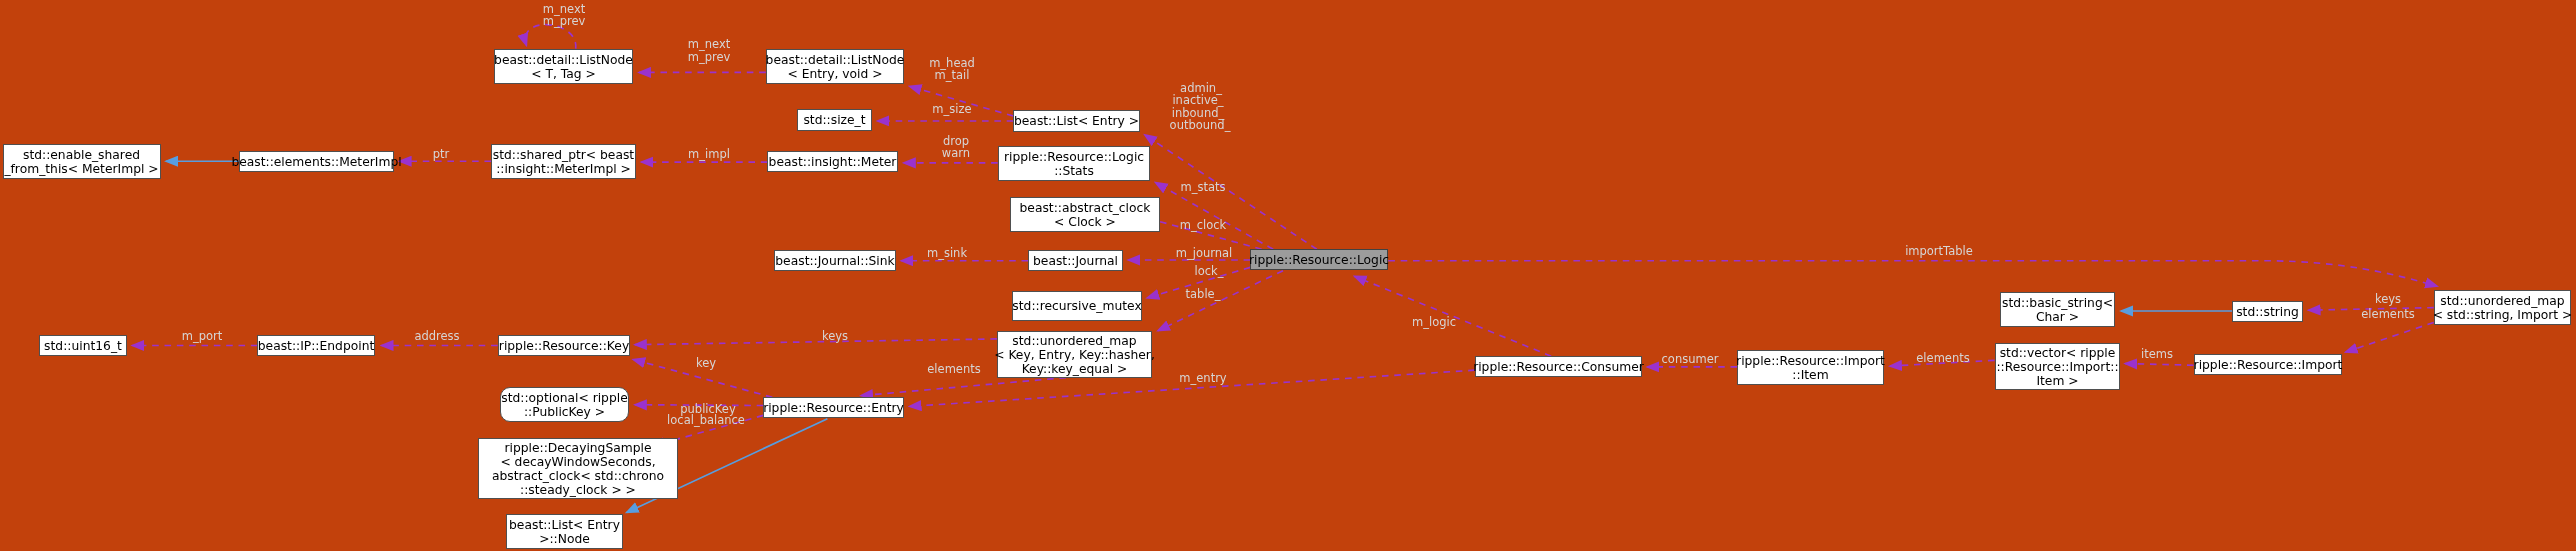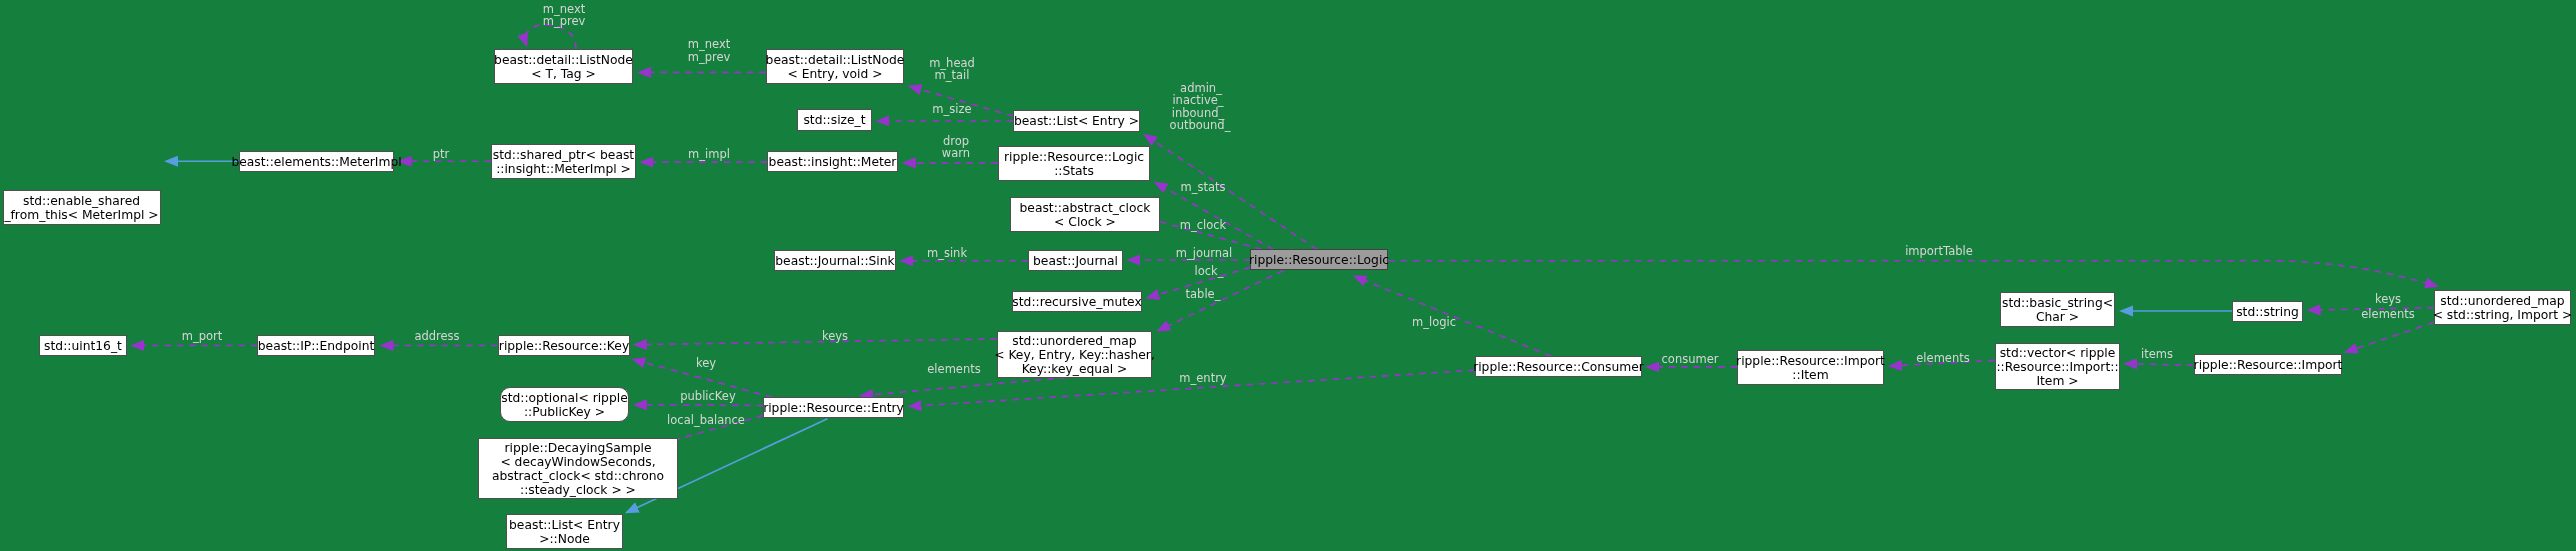--- a/index.html
+++ b/index.html
@@ -11,21 +11,21 @@
         border:1.6px solid #4f4f4f;color:#000;font-size:12.3px;line-height:14px;
         text-align:center;white-space:nowrap;box-sizing:border-box;cursor:pointer;}
   .node.highlight{background:#9c9c9c;border-color:#424242;}
   .node div{pointer-events:none;}
   .elabel{position:absolute;z-index:3;transform:translateX(-50%);
           color:#d6d6d6;font-size:11.5px;line-height:11.5px;white-space:nowrap;}
 </style>
 </head>
 <body>
 
-<div id="canvas" style="width: 2576px; height: 552px; background: #15803d;">
+<div id="canvas" style="width: 2576px; height: 552px; background: #c2410c;">
   <svg id="edge-layer" xmlns="http://www.w3.org/2000/svg" width="2576" height="552" viewBox="0 0 3132 671">
     <defs>
       <marker id="arrow-purple" viewBox="0 0 10 8" markerWidth="17" markerHeight="14" refX="8.5" refY="4" orient="auto" markerUnits="userSpaceOnUse">
         <path d="M0,0 L10,4 L0,8 z" fill="#9a32cd"></path>
       </marker>
       <marker id="arrow-blue" viewBox="0 0 10 8" markerWidth="17" markerHeight="14" refX="8.5" refY="4" orient="auto" markerUnits="userSpaceOnUse">
         <path d="M0,0 L10,4 L0,8 z" fill="#579de0"></path>
       </marker>
     </defs>
   <path d="M 700,59 C 704,24 628,18 640,55" fill="none" stroke="#9a32cd" stroke-width="2" stroke-dasharray="8,7" marker-end="url(#arrow-purple)"></path>
@@ -89,41 +89,41 @@
       <div class="elabel" style="left: 1434px; top: 317px;">m_logic</div>
       <div class="elabel" style="left: 1203px; top: 373px;">m_entry</div>
       <div class="elabel" style="left: 1690px; top: 354px;">consumer</div>
       <div class="elabel" style="left: 2388px; top: 294px;">keys</div>
       <div class="elabel" style="left: 2388px; top: 309px;">elements</div>
       <div class="elabel" style="left: 2157px; top: 349px;">items</div>
       <div class="elabel" style="left: 1943px; top: 353px;">elements</div>
       <div class="elabel" style="left: 202px; top: 331px;">m_port</div>
       <div class="elabel" style="left: 437px; top: 331px;">address</div>
       <div class="elabel" style="left: 706px; top: 358px;">key</div>
-      <div class="elabel" style="left: 708px; top: 391px;">publicKey</div>
+      <div class="elabel" style="left: 708px; top: 404px;">publicKey</div>
       <div class="elabel" style="left: 706px; top: 415px;">local_balance</div>
       <div class="node" style="left: 494px; top: 49px; width: 139px; height: 35px;">
         <div>beast::detail::ListNode</div>
         <div>&lt; T, Tag &gt;</div>
       </div>
       <div class="node" style="left: 766px; top: 49px; width: 138px; height: 35px;">
         <div>beast::detail::ListNode</div>
         <div>&lt; Entry, void &gt;</div>
       </div>
       <div class="node" style="left: 797px; top: 109px; width: 75px; height: 22px;">
         <div>std::size_t</div>
       </div>
       <div class="node" style="left: 1013px; top: 110px; width: 127px; height: 22px;">
         <div>beast::List&lt; Entry &gt;</div>
       </div>
       <div class="node" style="left: 998px; top: 146px; width: 152px; height: 35px;">
         <div>ripple::Resource::Logic</div>
         <div>::Stats</div>
       </div>
-      <div class="node" style="left: 2.5px; top: 144px; width: 158px; height: 35px; margin-top: 46px;">
+      <div class="node" style="left: 2.5px; top: 144px; width: 158px; height: 35px;">
         <div>std::enable_shared</div>
         <div>_from_this&lt; MeterImpl &gt;</div>
       </div>
       <div class="node" style="left: 239px; top: 151px; width: 155px; height: 21.4px;">
         <div>beast::elements::MeterImpl</div>
       </div>
       <div class="node" style="left: 491px; top: 144px; width: 145px; height: 35px;">
         <div>std::shared_ptr&lt; beast</div>
         <div>::insight::MeterImpl &gt;</div>
       </div>
@@ -133,21 +133,21 @@
       <div class="node" style="left: 1010px; top: 197px; width: 150px; height: 35px;">
         <div>beast::abstract_clock</div>
         <div>&lt; Clock &gt;</div>
       </div>
       <div class="node" style="left: 774px; top: 250px; width: 122px; height: 21.4px;">
         <div>beast::Journal::Sink</div>
       </div>
       <div class="node" style="left: 1028px; top: 250px; width: 95px; height: 21.4px;">
         <div>beast::Journal</div>
       </div>
-      <div class="node" style="left: 1012px; top: 291px; width: 130px; height: 21px;">
+      <div class="node" style="left: 1012px; top: 291px; width: 130px; height: 30px;">
         <div>std::recursive_mutex</div>
       </div>
       <div class="node highlight" style="left: 1250px; top: 249px; width: 138px; height: 21.4px;">
         <div>ripple::Resource::Logic</div>
       </div>
       <div class="node" style="left: 997px; top: 331px; width: 155px; height: 47px;">
         <div>std::unordered_map</div>
         <div>&lt; Key, Entry, Key::hasher,</div>
         <div>Key::key_equal &gt;</div>
       </div>

